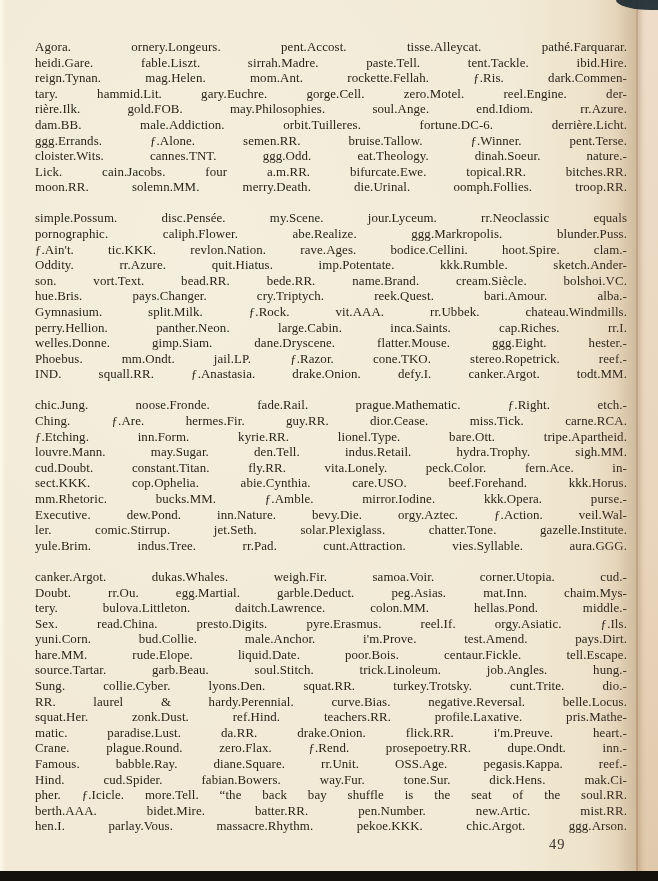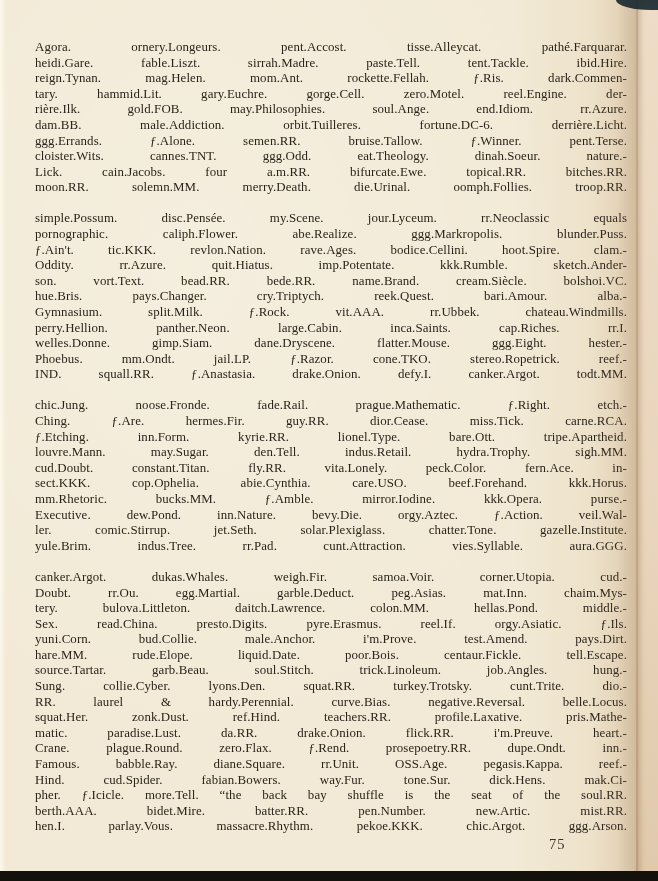--- a/index.html
+++ b/index.html
@@ -131,19 +131,19 @@
           <div class="line">squat.Her.  zonk.Dust.  ref.Hind.  teachers.RR.  profile.Laxative.  pris.Mathe-</div>
           <div class="line">matic.  paradise.Lust.  da.RR.  drake.Onion.  flick.RR.  i'm.Preuve.  heart.-</div>
           <div class="line">Crane.  plague.Round.  zero.Flax.  ƒ.Rend.  prosepoetry.RR.  dupe.Ondt.  inn.-</div>
           <div class="line">Famous.  babble.Ray.  diane.Square.  rr.Unit.  OSS.Age.  pegasis.Kappa.  reef.-</div>
           <div class="line">Hind.  cud.Spider.  fabian.Bowers.  way.Fur.  tone.Sur.  dick.Hens.  mak.Ci-</div>
           <div class="line">pher.  ƒ.Icicle.  more.Tell.  “the back bay shuffle is the seat of the soul.RR.</div>
           <div class="line">berth.AAA.  bidet.Mire.  batter.RR.  pen.Number.  new.Artic.  mist.RR.</div>
           <div class="line">hen.I.  parlay.Vous.  massacre.Rhythm.  pekoe.KKK.  chic.Argot.  ggg.Arson.</div>
         </div>
       </div>
-    <div class="page-number">75</div>
+    <div class="page-number">49</div>
   </div>
   <div class="edge-shadow"></div>
   <div class="right-strip"></div>
   <div class="corner-mark"></div>
   <div class="bottom-band"></div>
 </div>
 
 </body></html>

